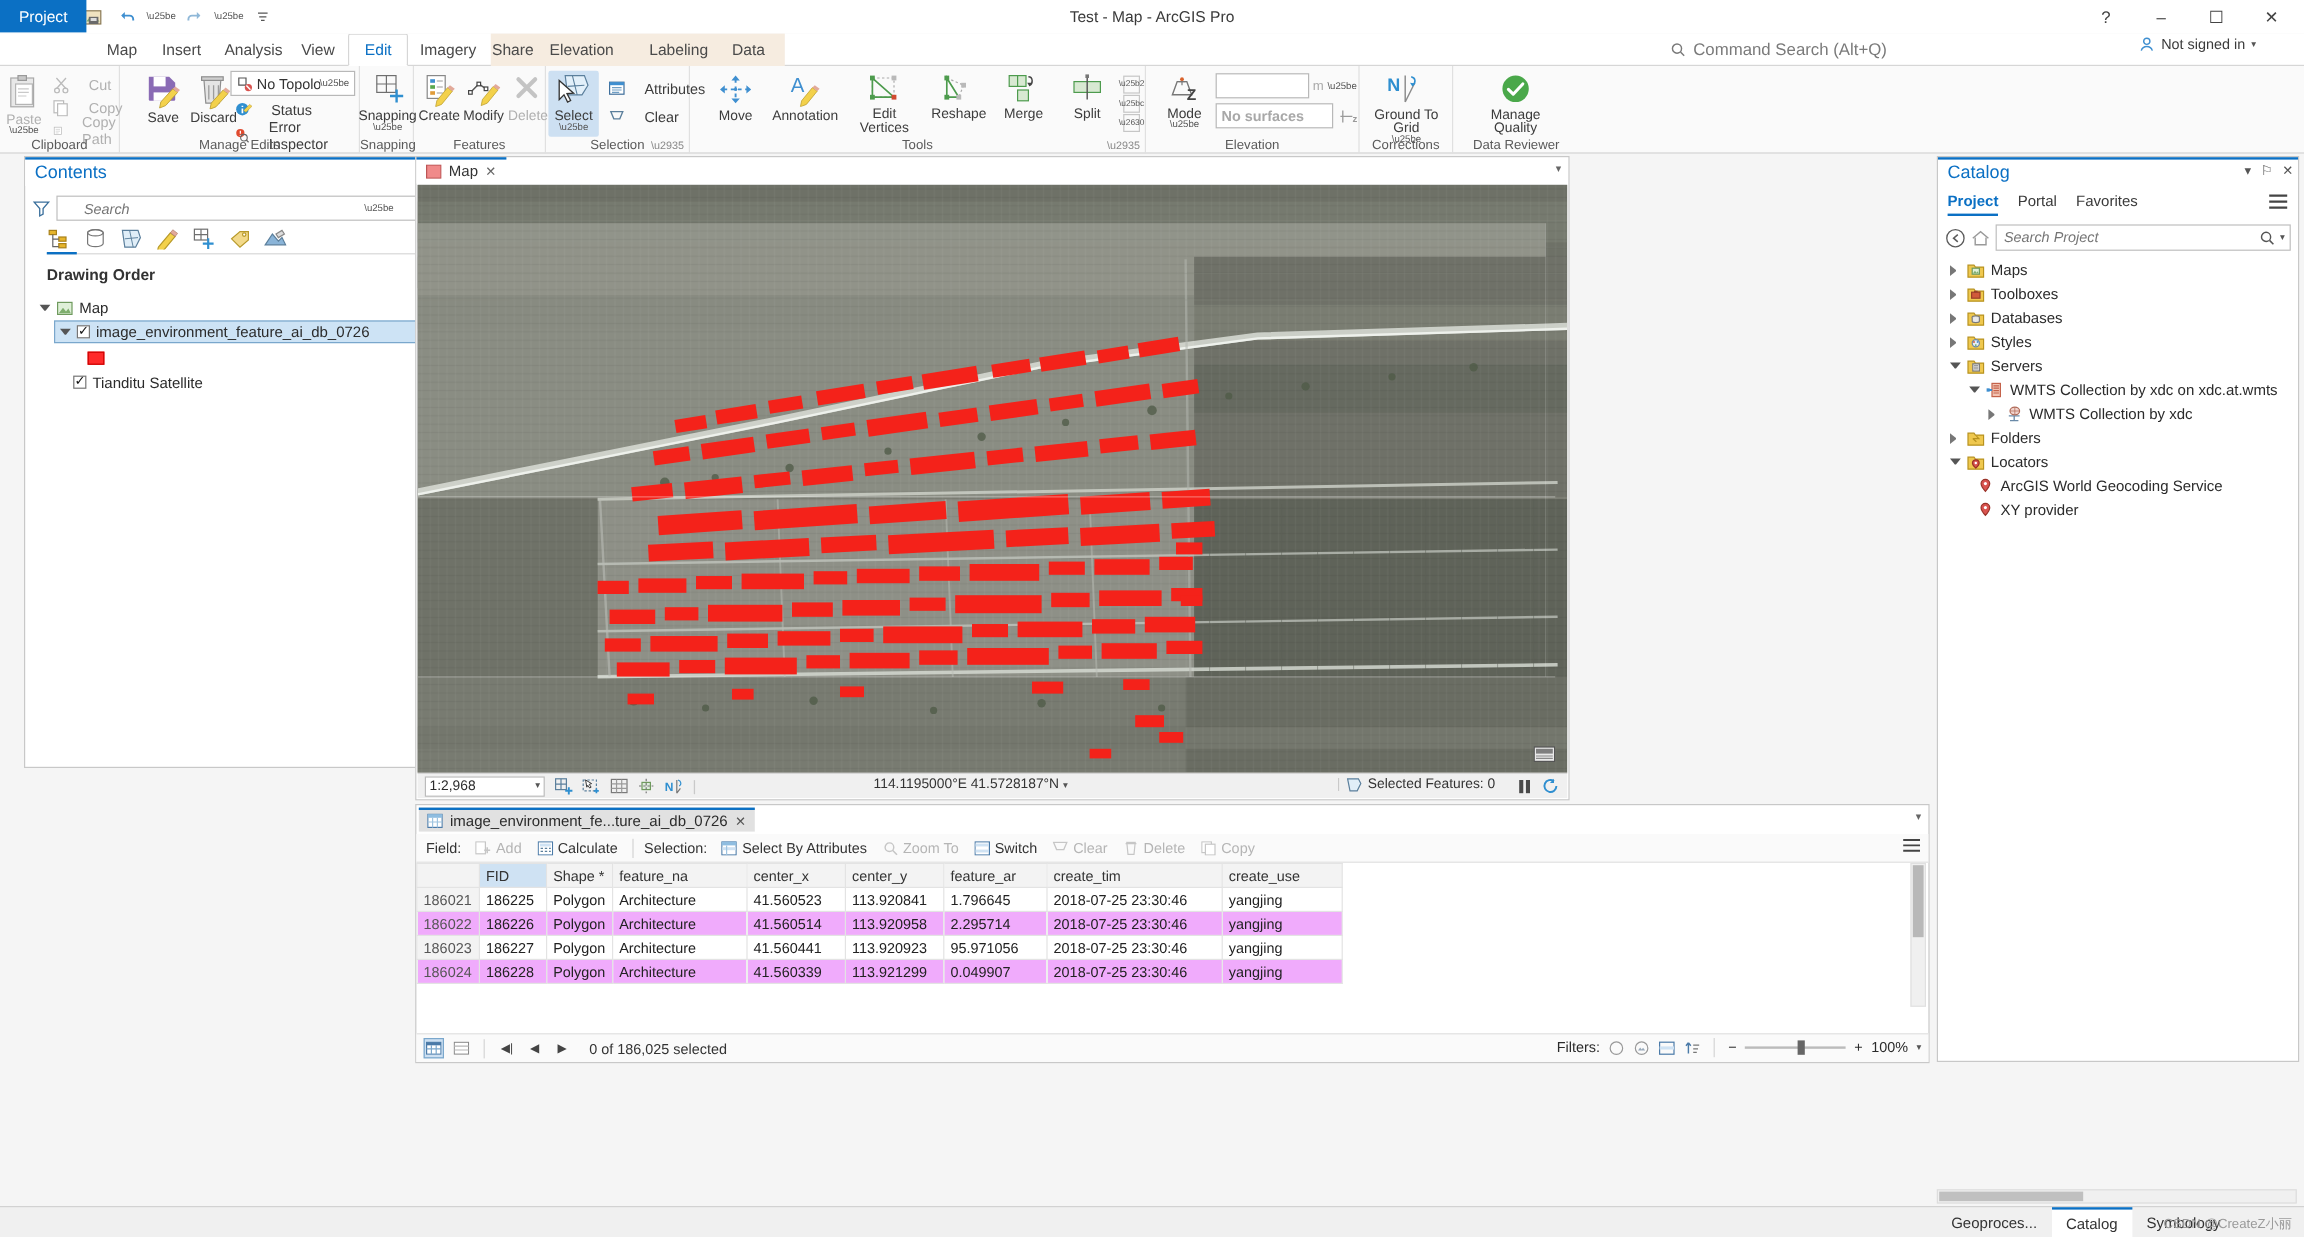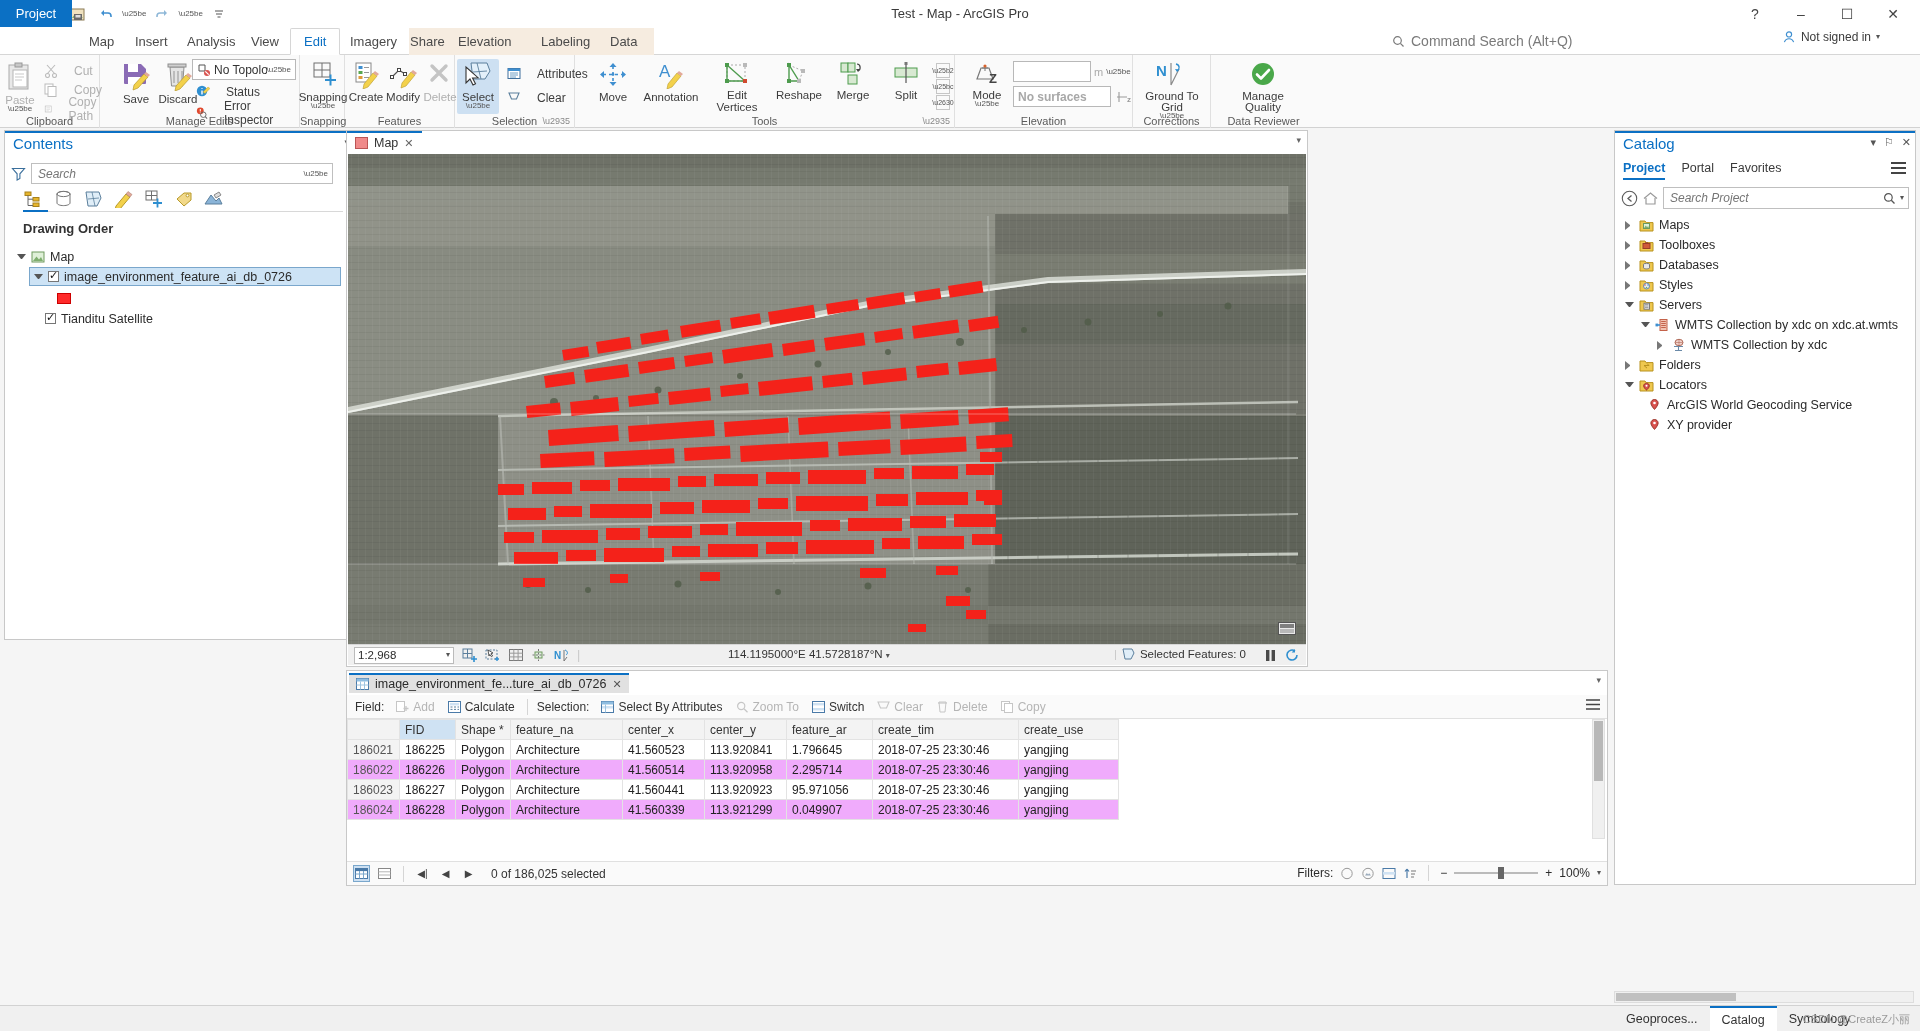--- a/index.html
+++ b/index.html
@@ -69,25 +69,25 @@
              display:flex; align-items:center; justify-content:center; font-size:7px; color:#555;
              cursor:pointer; }
 
   
   .pane { position:absolute; background:#fff; border:1px solid #c8c8c8; }
   .pane-head { height:24px; position:relative; background:#fff; border-top:2px solid #0b70c4; }
   .pane-title { position:absolute; left:8px; top:2px; font-size:15px; color:#0b70c4; }
   .pane-btns { position:absolute; right:4px; top:3px; display:flex; gap:8px; align-items:center;
                font-size:11px; color:#555; }
   .pane-btns span { cursor:pointer; }
-  .contents { left:4px; top:130px; width:386px; height:510px; }
+  .contents { left:20px; top:130px; width:386px; height:510px; }
   .csearch { position:absolute; left:6px; top:32px; width:322px; height:21px; display:flex;
              align-items:center; gap:5px; }
   .csearch .box { flex:1; height:21px; border:1px solid #bfbfbf; background:#fff;
-                  display:flex; align-items:center; padding:0 4px; }
+                  display:flex; align-items:center; padding:0 20px; }
   .csearch .box input { border:0; outline:0; flex:1; font-size:12px; font-style:italic; color:#8c8c8c;
                         font-family:"Liberation Sans", sans-serif; background:transparent; }
   .ctoolbar { position:absolute; left:18px; top:58px; display:flex; gap:10px; align-items:center; }
   .ctool { width:20px; height:20px; cursor:pointer; display:flex; align-items:center; justify-content:center; }
   .ctool-underline { position:absolute; left:18px; top:80px; width:320px; height:1px; background:#d8d8d8; }
   .ctool-active { position:absolute; left:18px; top:79px; width:25px; height:2px; background:#0b70c4; }
   .draworder { position:absolute; left:18px; top:90px; font-size:13px; font-weight:bold; color:#333; }
   .tree-row { position:absolute; height:19px; display:flex; align-items:center; gap:5px;
               font-size:12.5px; color:#2b2b2b; cursor:pointer; }
   .tri { width:9px; height:9px; display:inline-block; }

